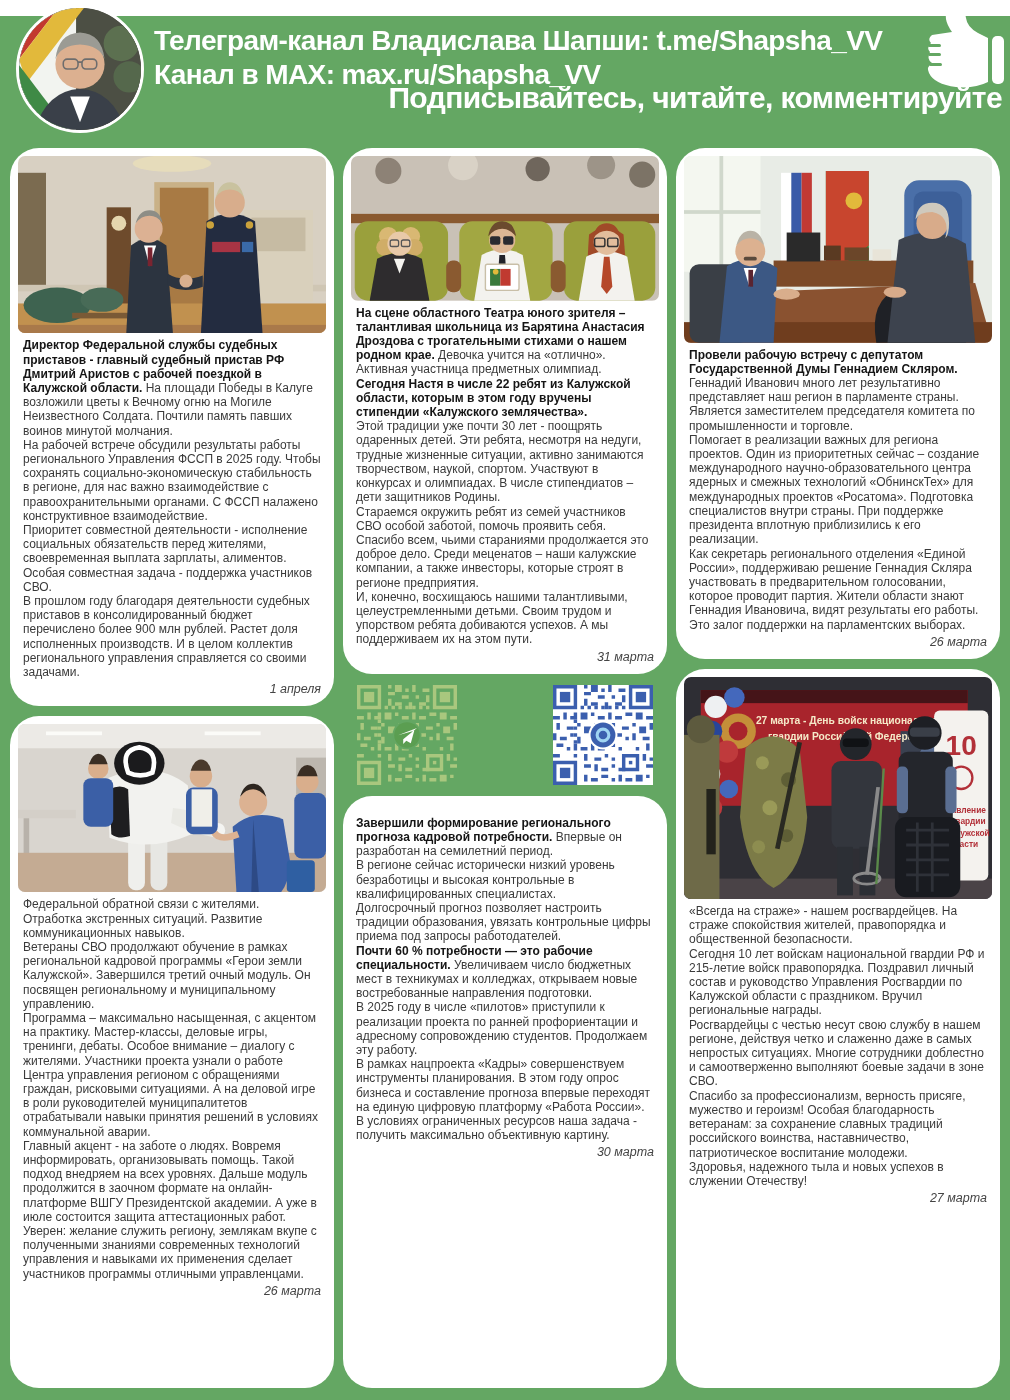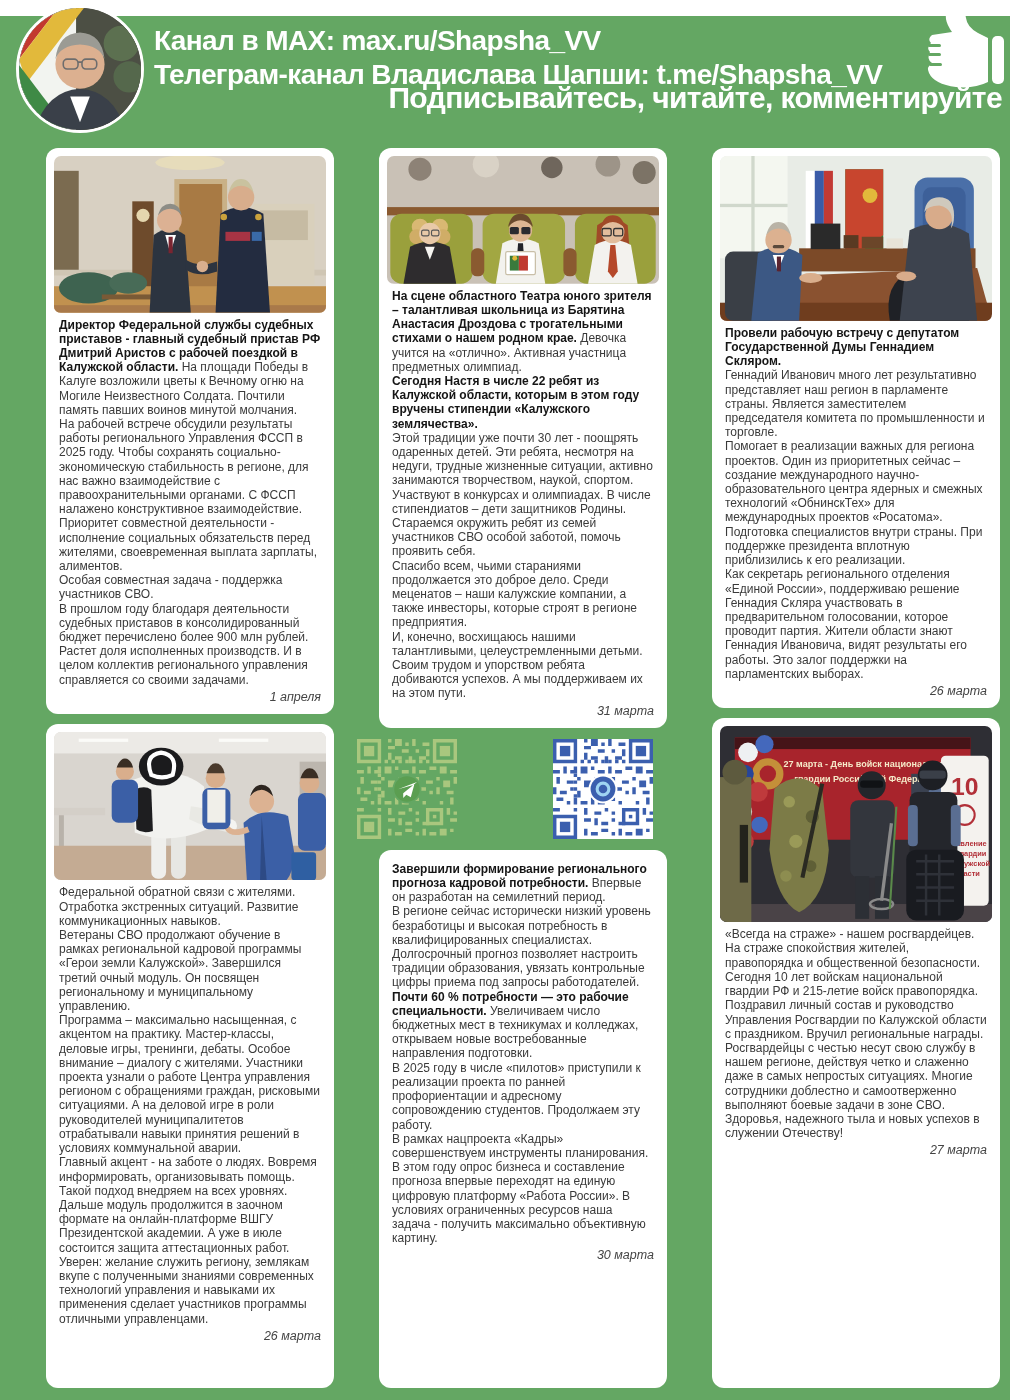--- a/index.html
+++ b/index.html
@@ -24,22 +24,22 @@
     font-size:30px;letter-spacing:-0.6px;z-index:2;white-space:nowrap;
   }
   .thumb{position:absolute;right:4px;top:2px;width:84px;height:88px;z-index:3}
   
   .grid{
     position:absolute;top:148px;left:10px;right:10px;bottom:12px;
     display:grid;grid-template-columns:repeat(3,1fr);gap:9px;
   }
   .col{display:flex;flex-direction:column;gap:10px;min-height:0}
   .card{
-    background:#fff;border-radius:12px;overflow:hidden;
-    display:flex;flex-direction:column;margin-left:36px;
+    background:#fff;border-radius:29px;overflow:hidden;
+    display:flex;flex-direction:column;
   }
   .card.fill{flex:1}
   .photo{flex:0 0 auto;padding:8px 8px 0 8px}
   .photo svg{display:block;width:100%;border-radius:7px}
   .body{padding:5px 13px 10px 13px;font-size:12px;line-height:14.2px;color:#3a3a3a}
   .body p{margin:0}
   .body .b{font-weight:700;color:#151515}
   .date{text-align:right;font-style:italic;font-size:12.5px;color:#444;margin-top:3px}
   
   .qr-row{
@@ -88,22 +88,22 @@
     <path d="M52 90 L62 116 L72 90 Z" fill="#ffffff"></path>
     <circle cx="62" cy="57" r="25" fill="#dcb090"></circle>
     <path d="M37 52 Q40 26 62 25 Q84 26 87 52 Q82 38 62 37 Q42 38 37 52 Z" fill="#9b9b94"></path>
     <rect x="45" y="52" width="15" height="10" rx="4" fill="none" stroke="#6d6d6d" stroke-width="1.6"></rect>
     <rect x="64" y="52" width="15" height="10" rx="4" fill="none" stroke="#6d6d6d" stroke-width="1.6"></rect>
     <line x1="60" y1="55" x2="64" y2="55" stroke="#6d6d6d" stroke-width="1.6"></line>
   </svg>
 </div>
 
 <div class="channel">
+  <div>Телеграм-канал Владислава Шапши: t.me/Shapsha_VV</div>
   <div>Канал в MAX: max.ru/Shapsha_VV</div>
-  <div>Телеграм-канал Владислава Шапши: t.me/Shapsha_VV</div>
 </div>
 
 <div class="tagline">Подписывайтесь, читайте, комментируйте</div>
 
 <svg class="thumb" viewBox="0 0 84 88">
   <path fill="#ffffff" d="M30 30 Q20 16 26 7 Q31 0 39 5 Q43 8 44 16 Q45 25 56 31 L66 36 L66 80 Q52 87 34 85 Q12 82 7 71 Q4 65 10 61 Q4 57 8 50 Q4 46 9 41 Q5 37 10 33 Z"></path>
   <rect x="70" y="34" width="12" height="48" rx="5" fill="#ffffff"></rect>
   <rect x="6" y="42" width="13" height="3" rx="1.5" fill="#64a763"></rect>
   <rect x="6" y="51" width="13" height="3" rx="1.5" fill="#64a763"></rect>
   <rect x="7" y="61" width="13" height="3" rx="1.5" fill="#64a763"></rect>
@@ -275,23 +275,23 @@
         <g fill="currentColor">
             <use href="#qr-pattern"></use>
           </g>
         <circle cx="14.5" cy="14.5" r="4.2" fill="#ffffff"></circle>
         <circle cx="14.5" cy="14.5" r="3.6" fill="#3b5fae"></circle>
         <circle cx="14.5" cy="14.5" r="1.7" fill="none" stroke="#9fd4f2" stroke-width="0.9"></circle>
       </svg>
     </div>
 
     <article class="card fill">
-      <div class="body" style="padding-top:12px">
+      <div class="body" style="padding-top:20px">
         <p><span class="b">Завершили формирование регионального прогноза кадровой потребности.</span><span> Впервые он разработан на семилетний период.</span></p>
-        <p><span class="b"></span><span>В регионе сейчас исторически низкий уровень безработицы и высокая потребность в квалифицированных специалистах.</span></p>
+        <p><span class="b"></span><span>В регионе сейчас исторически низкий уровень безработицы и высокая контрольные в квалифицированных специалистах.</span></p>
         <p><span class="b"></span><span>Долгосрочный прогноз позволяет настроить традиции образования, увязать контрольные цифры приема под запросы работодателей.</span></p>
         <p><span class="b">Почти 60 % потребности — это рабочие специальности.</span><span> Увеличиваем число бюджетных мест в техникумах и колледжах, открываем новые востребованные направления подготовки.</span></p>
         <p><span class="b"></span><span>В 2025 году в числе «пилотов» приступили к реализации проекта по ранней профориентации и адресному сопровождению студентов. Продолжаем эту работу.</span></p>
         <p><span class="b"></span><span>В рамках нацпроекта «Кадры» совершенствуем инструменты планирования. В этом году опрос бизнеса и составление прогноза впервые переходят на единую цифровую платформу «Работа России». В условиях ограниченных ресурсов наша задача - получить максимально объективную картину.</span></p>
         <div class="date">30 марта</div>
       </div>
     </article>
   </div>
 
   <div class="col">
@@ -393,18 +393,19 @@
           <rect x="228" y="96" width="12" height="50" rx="5" fill="#5a6e92"></rect>
             <rect x="280" y="96" width="12" height="50" rx="5" fill="#5a6e92"></rect>
           <rect x="226" y="150" width="70" height="86" rx="12" fill="#191b20"></rect>
           <path d="M238 164 H284 M238 180 H284 M238 196 H284 M238 212 H284 M250 156 V230 M266 156 V230" stroke="#2e3138" stroke-width="3" fill="none"></path>
         </svg>
       </div>
       <div class="body">
         <p><span class="b"></span><span>«Всегда на страже» - нашем росгвардейцев. На страже спокойствия жителей, правопорядка и общественной безопасности.</span></p>
         <p><span class="b"></span><span>Сегодня 10 лет войскам национальной гвардии РФ и 215-летие войск правопорядка. Поздравил личный состав и руководство Управления Росгвардии по Калужской области с праздником. Вручил региональные награды.</span></p>
         <p><span class="b"></span><span>Росгвардейцы с честью несут свою службу в нашем регионе, действуя четко и слаженно даже в самых непростых ситуациях. Многие сотрудники доблестно и самоотверженно выполняют боевые задачи в зоне СВО.</span></p>
+        <p><span class="b"></span><span>Спасибо за профессионализм, верность присяге, мужество и героизм! Особая благодарность ветеранам: за сохранение славных традиций российского воинства, наставничество, патриотическое воспитание молодежи.</span></p>
         <p><span class="b"></span><span>Здоровья, надежного тыла и новых успехов в служении Отечеству!</span></p>
         <div class="date">27 марта</div>
       </div>
     </article>
   </div>
 </div>
 
 </body></html>

